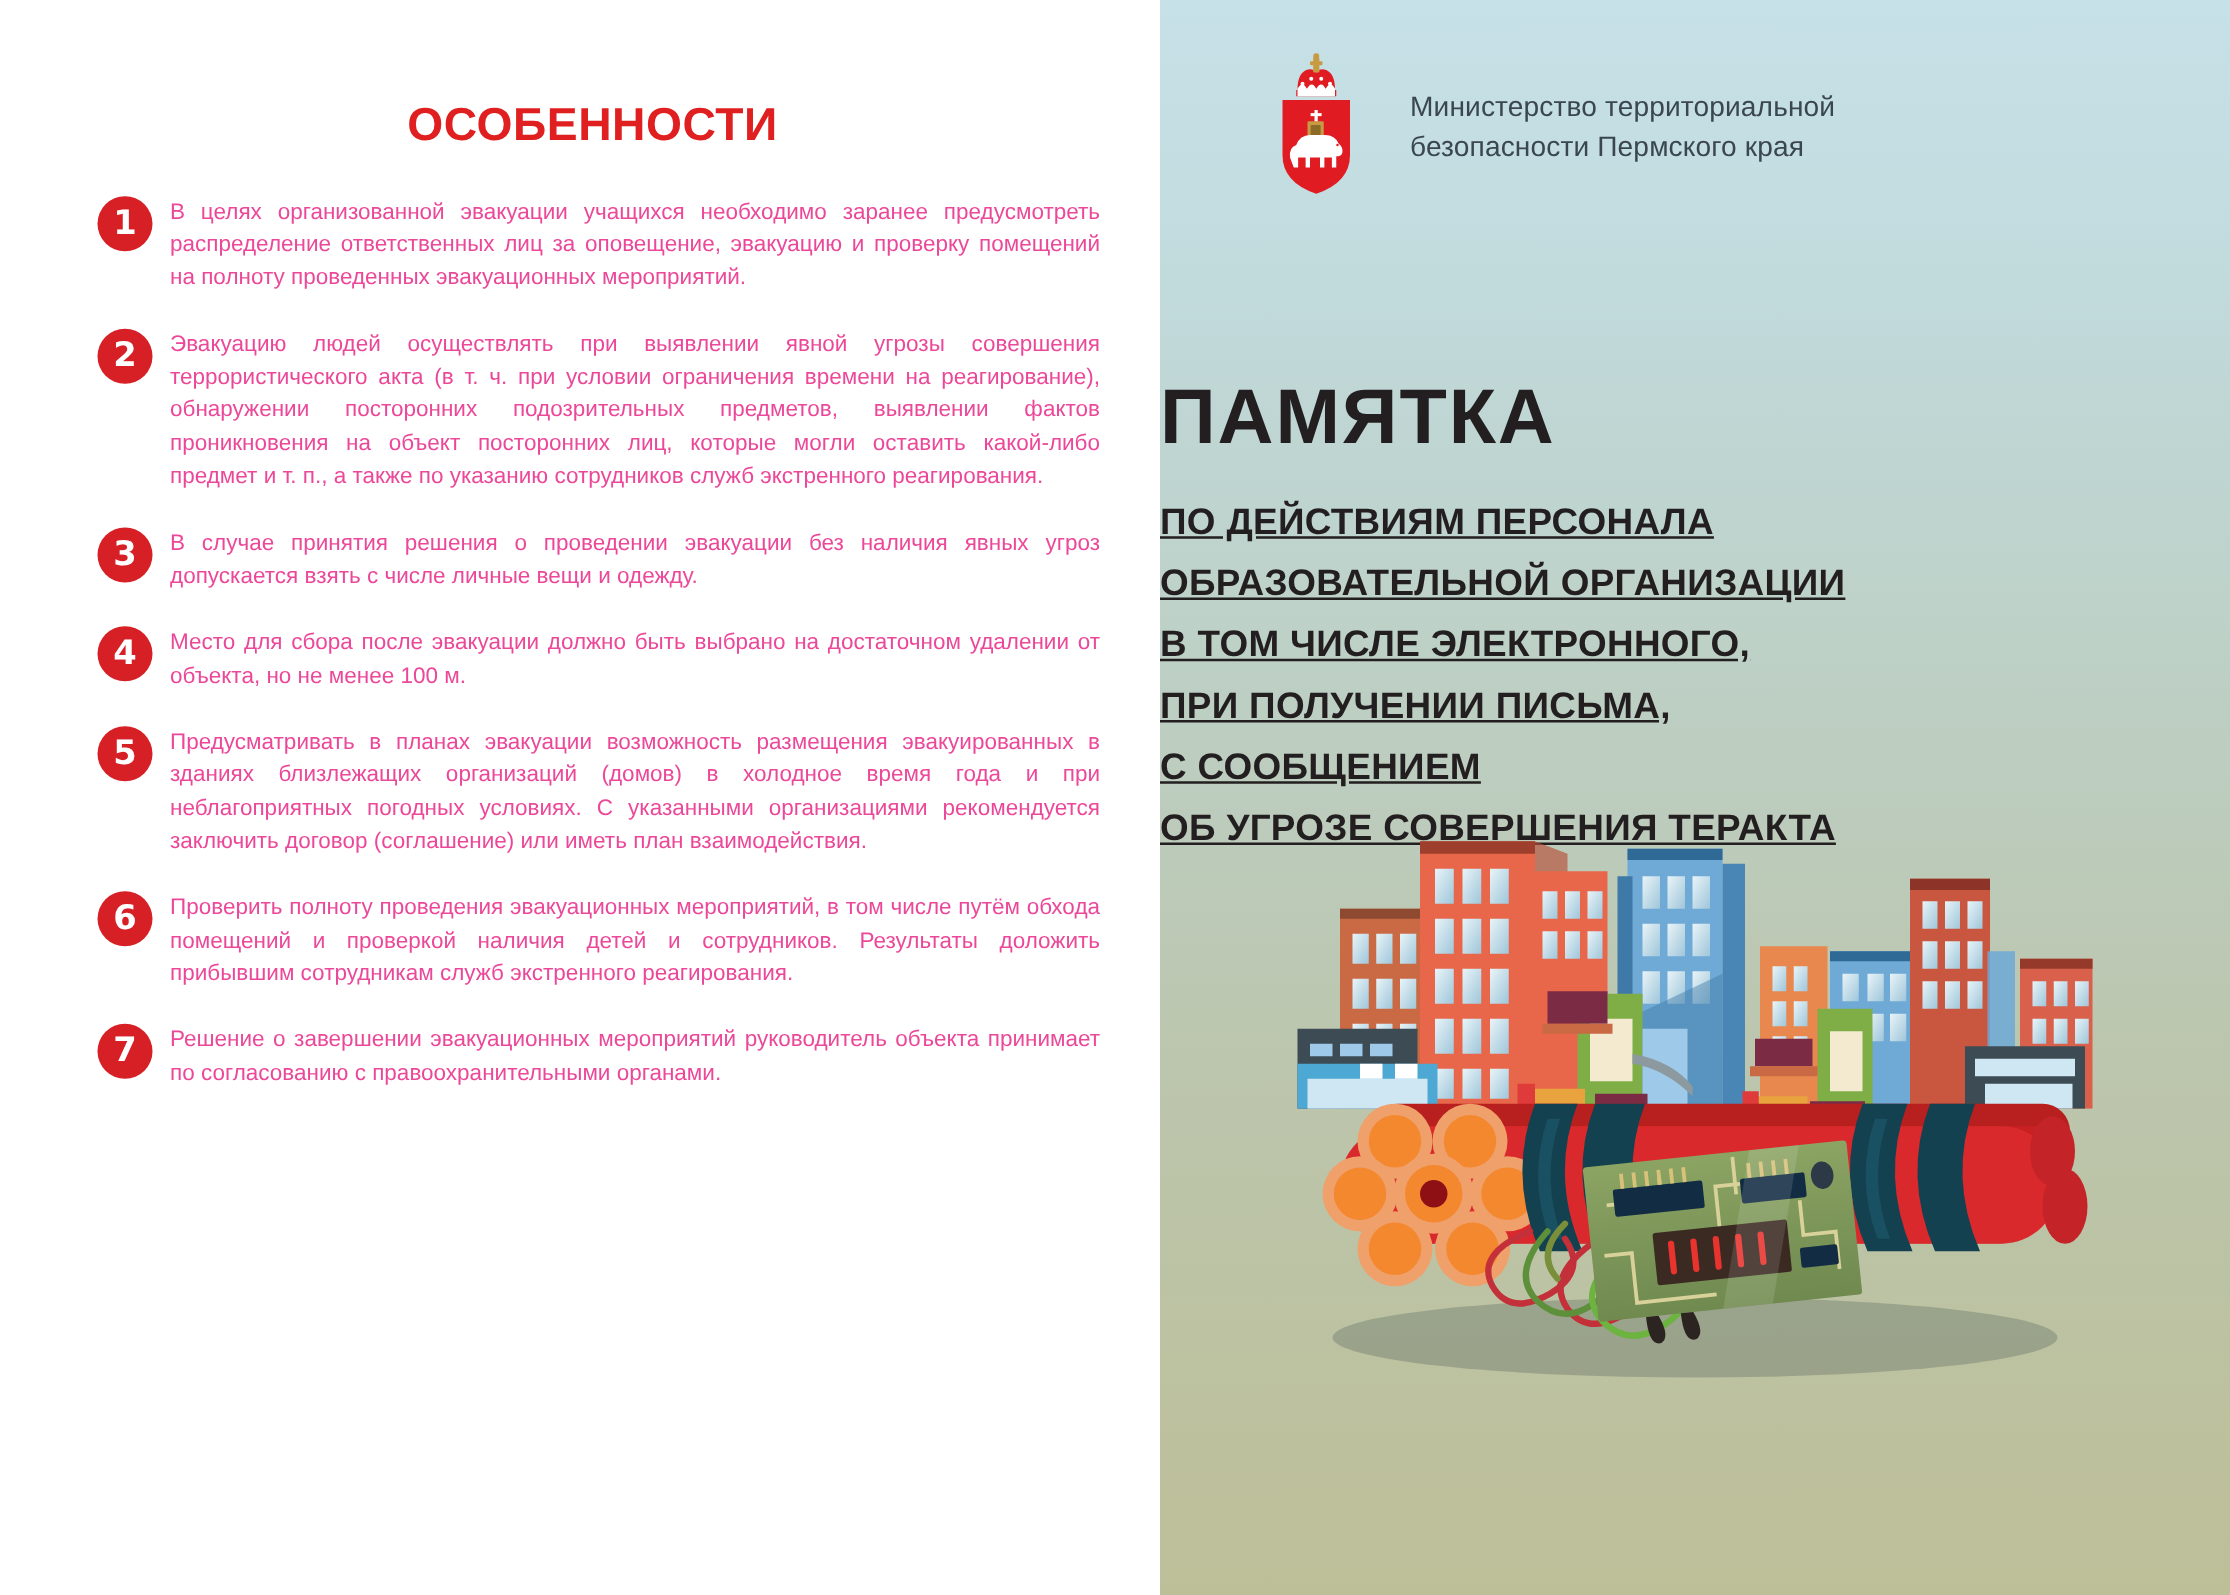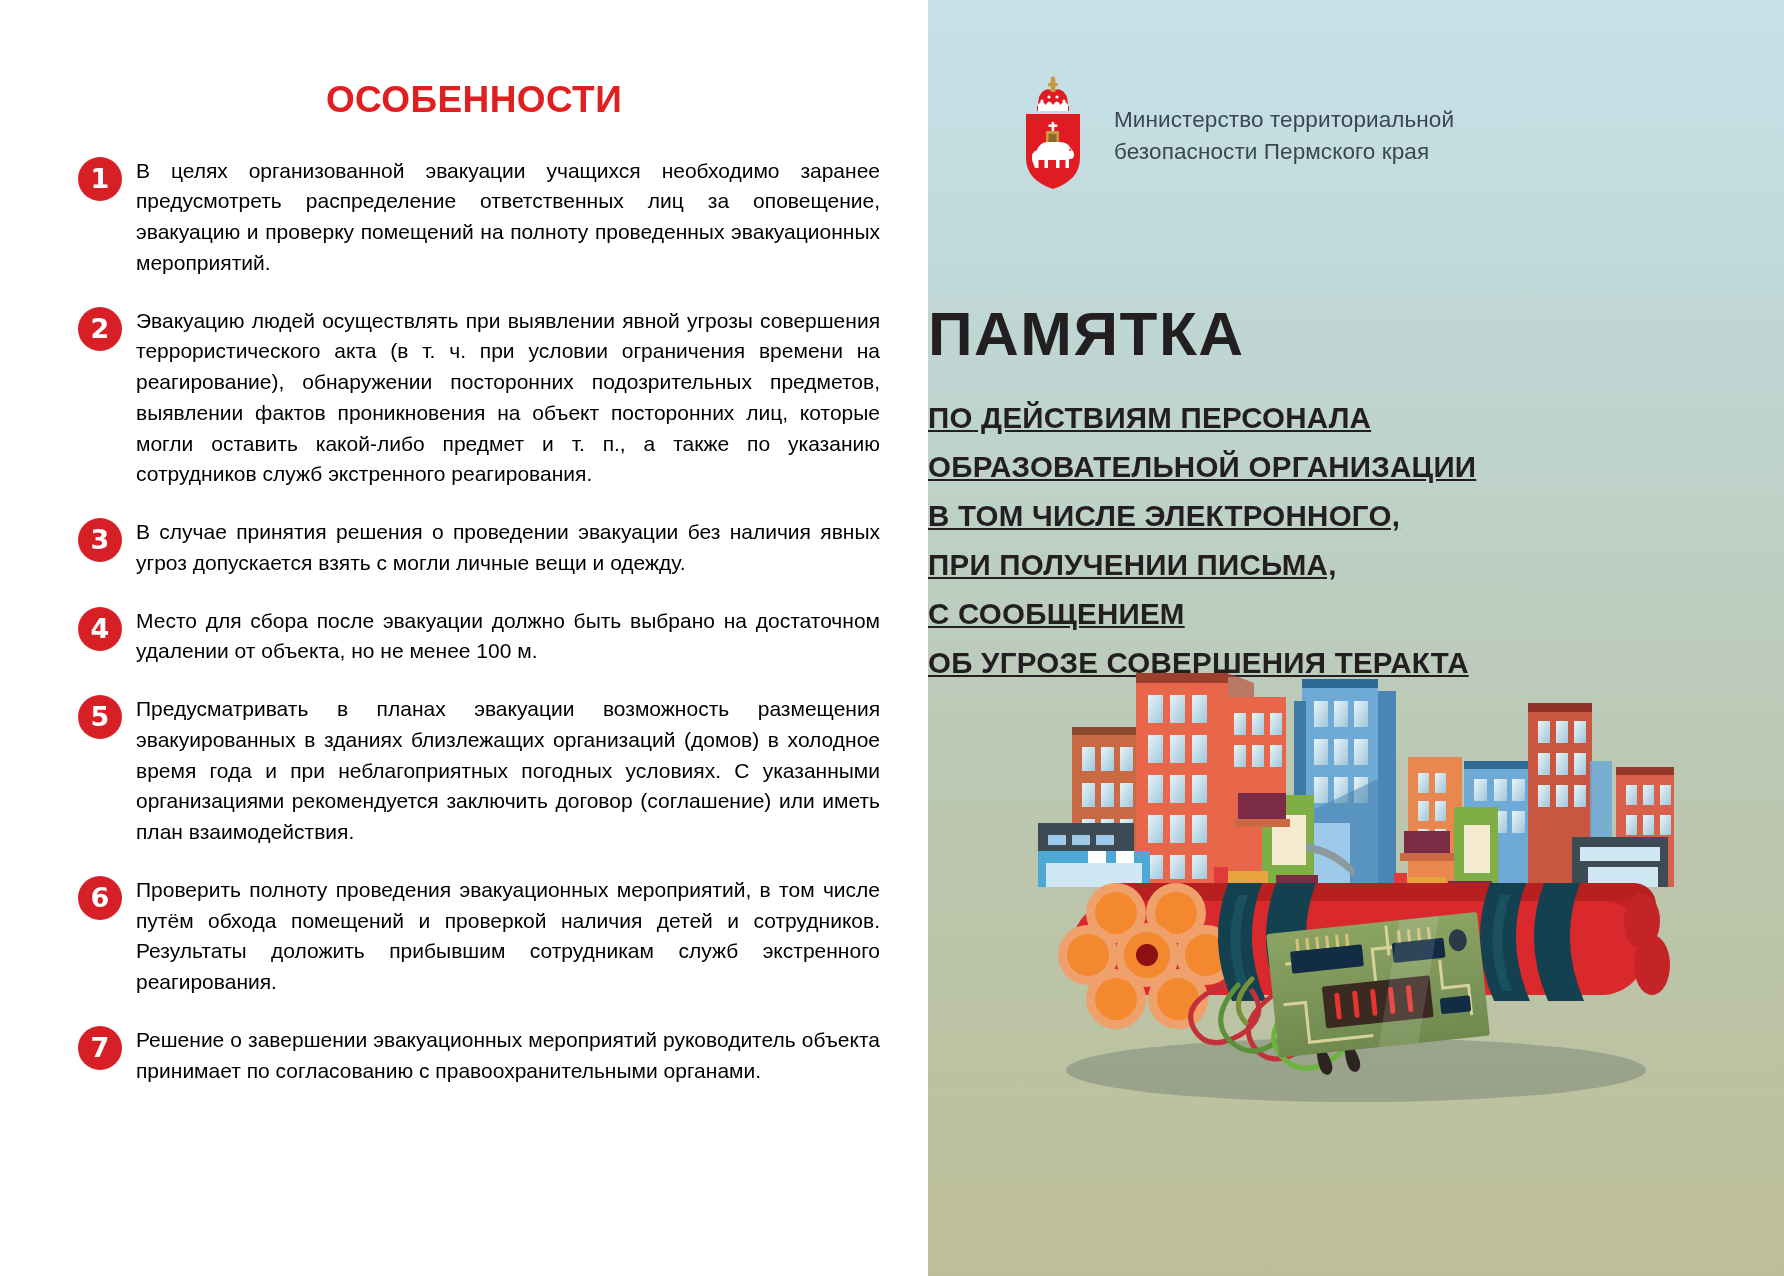--- a/index.html
+++ b/index.html
@@ -64,23 +64,23 @@
     color: #ffffff;
     font-size: 27px;
     font-weight: bold;
     line-height: 44px;
     text-align: center;
     font-family: "DejaVu Sans", sans-serif;
   }
 
   .step-text {
     display: block;
-    font-size: 21px;
+    font-size: 18px;
     line-height: 1.465;
-    color: #000000;
+    color: #ec4899;
     text-align: justify;
     text-justify: inter-word;
     hyphens: manual;
     padding-right: 2px;
   }
   .step:last-child .step-text { }
 
   
   .right-panel {
     position: relative;
@@ -95,24 +95,24 @@
         #bcc6ae 66%,
         #bcc3a4 80%,
         #bdc09c 92%,
         #bdbf99 100%);
     overflow: hidden;
   }
 
   .ministry {
     position: absolute;
     left: 90px;
-    top: 76px;
+    top: 42px;
     display: flex;
     align-items: center;
-    gap: 26px;
+    gap: 40px;
   }
   .ministry-coa { width: 70px; height: 120px; display: block; }
   .ministry-text {
     font-size: 22.5px;
     line-height: 1.42;
     color: #3b4750;
     white-space: pre-line;
     letter-spacing: 0.1px;
   }
 
@@ -165,21 +165,21 @@
       <li class="step">
         <span class="step-badge">1</span>
         <span class="step-text">В целях организованной эвакуации учащихся необходимо заранее предусмотреть распределение ответственных лиц за оповещение, эвакуацию и проверку помещений на полноту проведенных эвакуационных мероприятий.</span>
       </li>
       <li class="step">
         <span class="step-badge">2</span>
         <span class="step-text">Эвакуацию людей осуществлять при выявлении явной угрозы совершения террористического акта (в т. ч. при условии ограничения времени на реагирование), обнаружении посторонних подозрительных предметов, выявлении фактов проникновения на объект посторонних лиц, которые могли оставить какой-либо предмет и т. п., а также по указанию сотрудников служб экстренного реагирования.</span>
       </li>
       <li class="step">
         <span class="step-badge">3</span>
-        <span class="step-text">В случае принятия решения о проведении эвакуации без наличия явных угроз допускается взять с могли личные вещи и одежду.</span>
+        <span class="step-text">В случае принятия решения о проведении эвакуации без наличия явных угроз допускается взять с числе личные вещи и одежду.</span>
       </li>
       <li class="step">
         <span class="step-badge">4</span>
         <span class="step-text">Место для сбора после эвакуации должно быть выбрано на достаточном удалении от объекта, но не менее 100 м.</span>
       </li>
       <li class="step">
         <span class="step-badge">5</span>
         <span class="step-text">Предусматривать в планах эвакуации возможность размещения эвакуированных в зданиях близлежащих организаций (домов) в холодное время года и при неблагоприятных погодных условиях. С указанными организациями рекомендуется заключить договор (соглашение) или иметь план взаимодействия.</span>
       </li>
       <li class="step">

